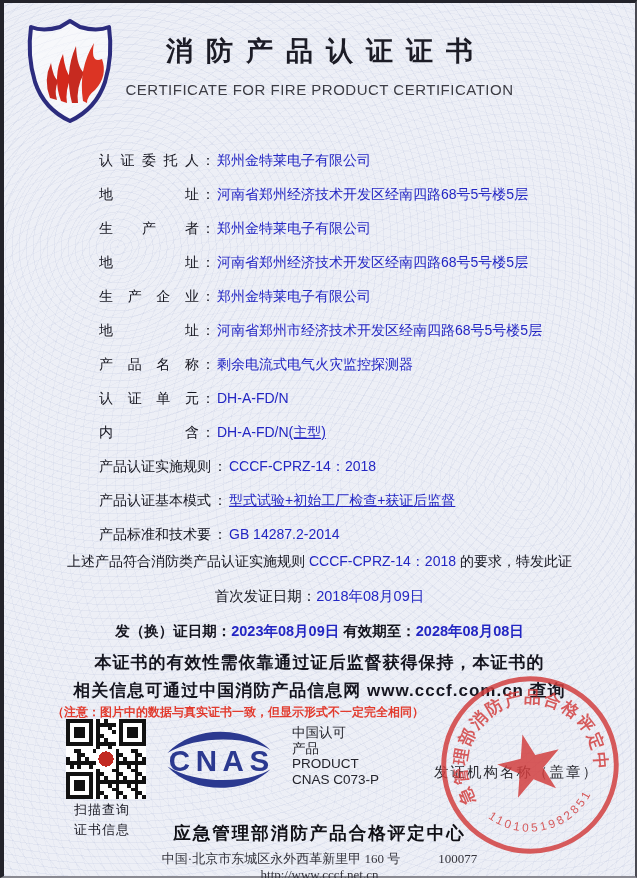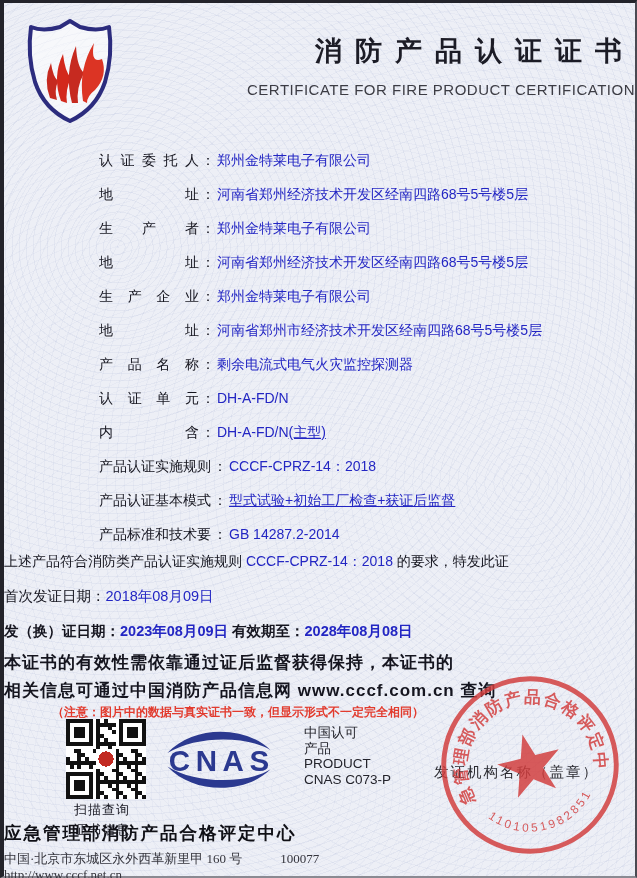--- a/index.html
+++ b/index.html
@@ -7,46 +7,46 @@
        font-family:"Liberation Sans",sans-serif;}
   .page{position:relative;width:637px;height:878px;box-sizing:border-box;
         background-color:#edeff6;
         background-image:
           repeating-radial-gradient(circle at 18% 28%, rgba(148,162,202,0.12) 0 1px, transparent 1px 7px),
           repeating-radial-gradient(circle at 82% 55%, rgba(148,162,202,0.09) 0 1px, transparent 1px 9px),
           repeating-radial-gradient(circle at 45% 90%, rgba(156,168,210,0.08) 0 1px, transparent 1px 8px);
         border-top:3px solid #23232a;border-left:4px solid #23232a;
         border-right:2px solid #4a4a52;border-bottom:2px solid #8a8a92;}
   .logo{position:absolute;left:16px;top:12px;width:100px;height:112px;}
-  .title-wrap{position:absolute;top:30px;left:0;width:100%;text-align:right;}
+  .title-wrap{position:absolute;top:30px;left:0;width:100%;text-align:center;}
   .title{font-size:27px;font-weight:600;color:#1c1c26;letter-spacing:13px;text-indent:13px;}
   .subtitle{margin-top:12px;font-size:15px;color:#3c3c44;letter-spacing:0.5px;}
   .certno{position:absolute;top:110px;right:28px;font-size:15px;}
   .certno .lbl{color:#93413a;font-weight:600;}
   .certno .val{color:#e4342c;font-weight:600;letter-spacing:1px;}
   .fields{position:absolute;top:140px;left:95px;right:14px;}
   .frow{height:34px;line-height:34px;font-size:14px;white-space:nowrap;}
   .flabel{display:inline-block;min-width:100px;text-align:justify;text-align-last:justify;
           color:#15151f;vertical-align:top;}
   .fcolon{color:#15151f;margin:0 2px 0 2px;}
   .fvalue{color:#2326c3;}
   .u{text-decoration:underline;}
-  .cline{position:absolute;left:0;width:100%;font-size:14px;color:#15151f;}
+  .cline{position:absolute;left:0;width:100%;text-align:center;font-size:14px;color:#15151f;}
   .statement{top:550px;}
   .blue{color:#2326c3;}
   .first-issue{top:584px;font-size:14.5px;}
   .reissue{top:619px;font-size:14.5px;font-weight:bold;}
   .notice1{top:648px;font-size:17px;font-weight:700;letter-spacing:1px;}
   .notice2{top:676px;font-size:17px;font-weight:700;letter-spacing:1px;}
   .rednote{position:absolute;left:48px;top:701px;font-size:12px;font-weight:700;color:#e23b2e;}
   .qr{position:absolute;left:62px;top:716px;width:80px;height:80px;}
   .qrcap{position:absolute;left:70px;font-size:13px;color:#1a1a24;letter-spacing:1px;}
   .qrcap1{top:798px;} .qrcap2{top:818px;}
   .cnas-logo{position:absolute;left:156px;top:718px;width:118px;height:76px;}
-  .cnas-text{position:absolute;left:300px;top:722px;font-size:13.5px;color:#23232b;line-height:15.5px;}
+  .cnas-text{position:absolute;left:288px;top:722px;font-size:13.5px;color:#23232b;line-height:15.5px;}
   .stamp-overlay{position:absolute;left:430px;top:760px;width:206px;font-size:14.5px;
                  letter-spacing:2px;color:#2a2a30;z-index:1;}
   .stamp{position:absolute;left:428px;top:664px;width:196px;height:196px;z-index:2;
          opacity:0.83;transform:rotate(-14deg);}
   .org-line{top:818px;font-size:17.5px;font-weight:700;color:#101016;letter-spacing:2px;}
   .addr{top:847px;font-family:"Liberation Serif",serif;font-size:13px;color:#34343c;}
   .addr .pc{margin-left:38px;}
   .url{top:864px;font-family:"Liberation Serif",serif;font-size:13px;color:#34343c;}
 </style>
 </head>

